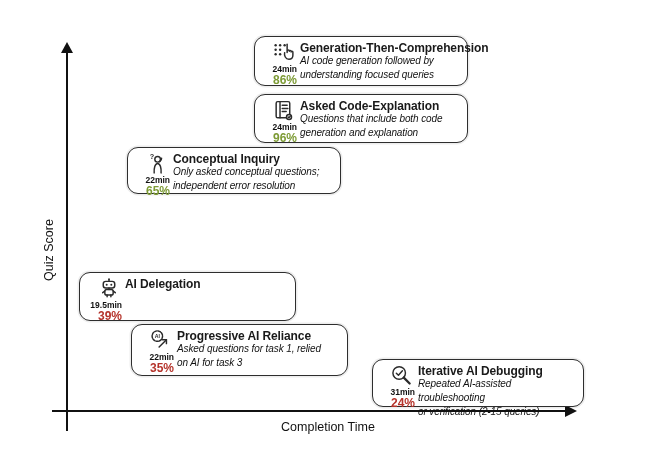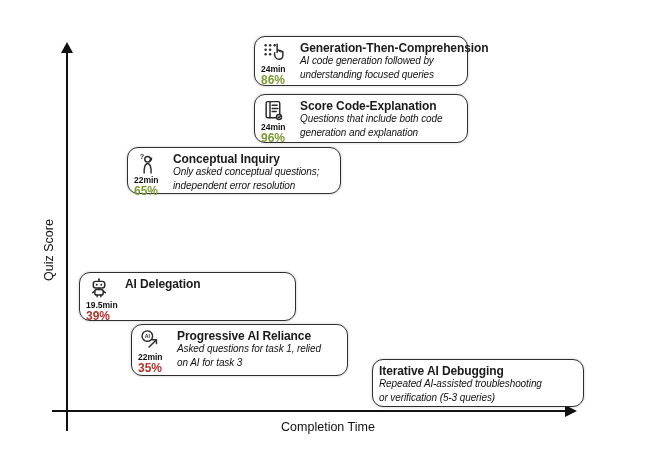--- a/index.html
+++ b/index.html
@@ -19,21 +19,21 @@
     transform:rotate(-90deg);font-size:12.5px;color:#111;}
   .x-label{position:absolute;left:252px;top:420px;width:152px;text-align:center;font-size:12.5px;color:#111;}
 
   
   .card{
     position:absolute;box-sizing:border-box;background:#fff;
     border:1.4px solid #2e2e2e;border-radius:11px;
     box-shadow:0 0 0 1.5px rgba(0,0,0,0.07);
     display:flex;gap:3px;padding:4px 4px 3px 6px;align-items:flex-start;
   }
-  .icon-col{flex:none;width:36px;display:flex;flex-direction:column;align-items:flex-start;}
+  .icon-col{flex:none;width:36px;display:flex;flex-direction:column;align-items:flex-end;}
   .icon-col svg{display:block;}
   .time{font-size:8.5px;font-weight:bold;line-height:9.5px;white-space:nowrap;margin-top:1px;color:#111;}
   .pct{font-size:12px;font-weight:bold;line-height:10px;white-space:nowrap;}
   .pct.good{color:var(--good,#7d9b35);}
   .pct.bad{color:var(--bad,#b5332b);}
   .text-col{padding-top:1px;min-width:0;}
   .card-title{font-size:12px;font-weight:bold;line-height:12px;white-space:nowrap;letter-spacing:-0.1px;}
   .card-desc{font-size:10px;line-height:14px;white-space:pre-line;color:#111;letter-spacing:-0.1px;font-style:italic;}
   .ic{stroke:#2b2b2b;fill:none;stroke-width:1.4;stroke-linecap:round;stroke-linejoin:round;}
   .ic .fill{fill:#2b2b2b;stroke:none;}
@@ -79,21 +79,21 @@
         <rect x="4.5" y="2.5" width="13" height="15.5" rx="1.5"></rect>
         <path d="M8.2 2.5 V18"></path>
         <path d="M10.3 6 h4.7 M10.3 9 h5.4 M10.3 12 h3.8"></path>
         <circle cx="16.8" cy="17.3" r="2.4" style="fill:#fff"></circle>
         <path d="M16 17.3 l0.7 0.7 1.2-1.4"></path>
       </svg>
       <div class="time">24min</div>
       <div class="pct good">96%</div>
     </div>
     <div class="text-col">
-      <div class="card-title">Score Code-Explanation</div>
+      <div class="card-title">Asked Code-Explanation</div>
       <div class="card-desc">Questions that include both code
 generation and explanation</div>
     </div>
   </div>
 
   <div class="card" style="left:127px;top:147px;width:214px;height:47px;">
     <div class="icon-col">
       <svg class="ic" width="26" height="23" viewBox="0 0 24 22">
         <text x="5" y="7" style="font-size:7px;font-weight:bold;fill:#2b2b2b;stroke:none;font-family:'Liberation Sans',sans-serif;">?</text>
         <circle cx="12.6" cy="7" r="2.7"></circle>
@@ -143,20 +143,29 @@
       <div class="pct bad">35%</div>
     </div>
     <div class="text-col">
       <div class="card-title">Progressive AI Reliance</div>
       <div class="card-desc">Asked questions for task 1, relied
 on AI for task 3</div>
     </div>
   </div>
 
   <div class="card" style="left:372px;top:359px;width:212px;height:48px;">
+    <div class="icon-col">
+      <svg class="ic" width="26" height="23" viewBox="0 0 24 22">
+        <circle cx="9.3" cy="8.6" r="6"></circle>
+        <path d="M13.7 13 L19.3 18.6" style="stroke-width:2.2"></path>
+        <polyline points="6.6,8.8 8.6,10.8 12.4,6.4"></polyline>
+      </svg>
+      <div class="time">31min</div>
+      <div class="pct bad">24%</div>
+    </div>
     <div class="text-col">
       <div class="card-title">Iterative AI Debugging</div>
       <div class="card-desc">Repeated AI-assisted troubleshooting
-or verification (5-3 queries)</div>
+or verification (2-15 queries)</div>
     </div>
   </div>
 
 </div>
 
 </body></html>

